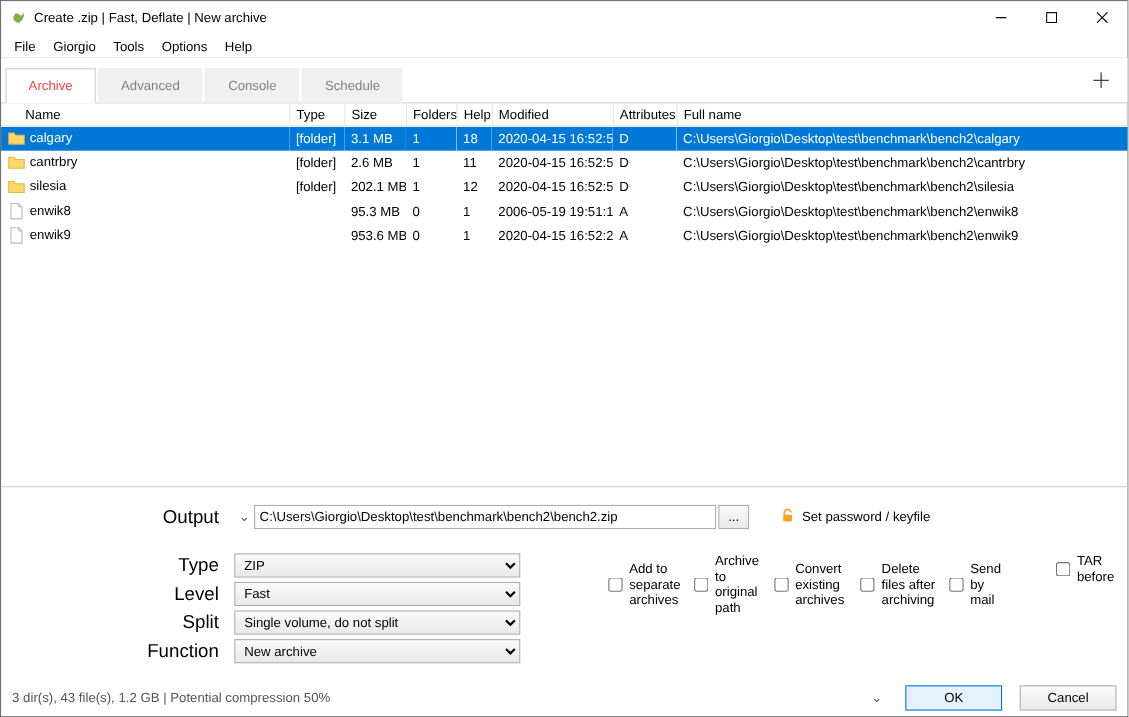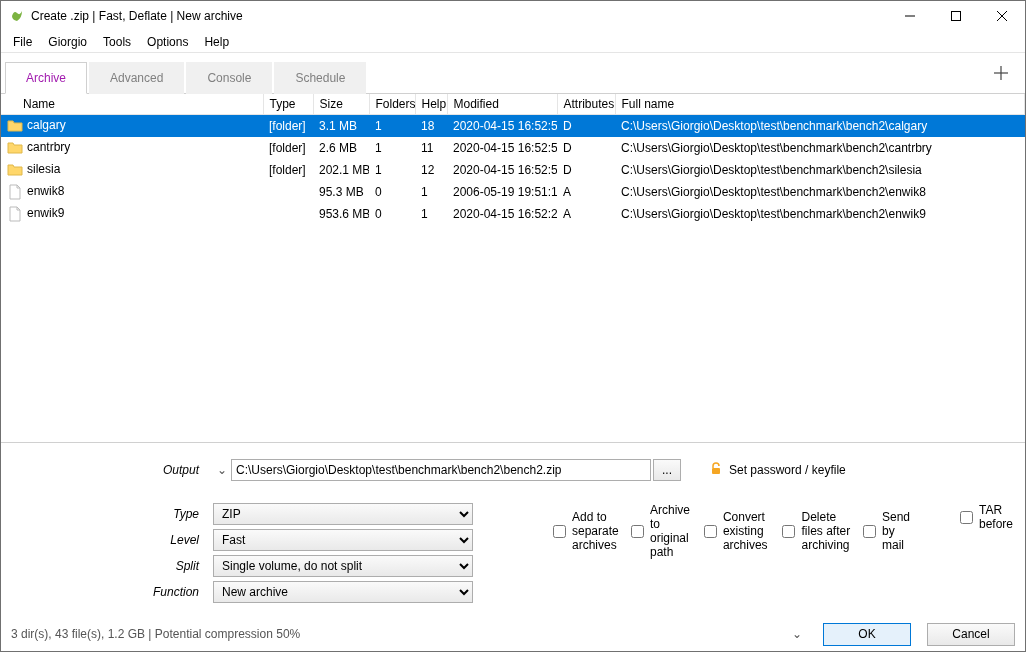--- a/index.html
+++ b/index.html
@@ -9,35 +9,35 @@
   .titlebar { height: 30px; display: flex; align-items: center; }
   .titlebar .icon { width: 16px; height: 16px; margin: 0 6px 0 8px; }
   .titlebar .title { flex: 1; font-size: 12px; }
   .titlebar .wbtn { width: 46px; height: 30px; display:flex; align-items:center; justify-content:center; }
   
   .menubar { height: 22px; display:flex; align-items:center; padding: 0 4px; border-bottom:1px solid #e5e5e5;}
   .menubar .mitem { padding: 2px 8px; font-size:12px; }
   
   .tabstrip { height: 40px; display:flex; align-items:flex-end; padding: 0 4px; background:#fff; }
   .tabstrip .tab { padding: 8px 20px; color:#808080; background:#f0f0f0; border:1px solid transparent; margin-right:2px; position:relative; top:1px;}
-  .tabstrip .tab.active{ color:#a21caf; background:#fff; border:1px solid #d0d0d0; border-bottom:1px solid #fff; }
+  .tabstrip .tab.active{ color:#ef4444; background:#fff; border:1px solid #d0d0d0; border-bottom:1px solid #fff; }
   .tabstrip .spacer{flex:1;}
   .tabstrip .plus{ width:40px; height:40px; display:flex; align-items:center; justify-content:center; font-size:20px; color:#444;}
   
   .tablewrap{ border-top:1px solid #d0d0d0; flex:0 0 auto;}
   table.grid{ width:100%; border-collapse:collapse; table-layout:fixed;}
   table.grid th{ text-align:left; font-weight:400; padding:3px 6px; border-right:1px solid #e5e5e5; border-bottom:1px solid #e5e5e5; font-size:12px; white-space:nowrap; overflow:hidden;}
   table.grid td{ padding:3px 6px; font-size:12px; white-space:nowrap; overflow:hidden; }
   tr.row.selected{ background:#0078d7; color:#fff;}
   .cell-icon{ width:16px; height:16px; display:inline-block; vertical-align:middle; margin-right:4px;}
   .filearea{ flex:1; overflow:auto;}
   
   .bottom{ border-top:1px solid #d0d0d0; padding:16px 12px 10px 12px; display:flex; flex-direction:column; gap:4px;}
   .form-row{ display:flex; align-items:center; margin-bottom:4px;}
-  .form-label{ width:200px; text-align:right; padding-right:14px; font-size:12px;font-style:italic;}
+  .form-label{ width:200px; text-align:right; padding-right:14px; font-size:17px;}
   .form-input{ height:22px; border:1px solid #adadad; padding:0 4px; font-size:12px; background:#fff;}
   .form-select{ height:22px; border:1px solid #adadad; padding:0 4px; font-size:12px; background:linear-gradient(#fafafa,#e9e9e9); width:260px;}
   .browse-btn{ width:28px; height:22px; border:1px solid #adadad; background:linear-gradient(#fafafa,#e9e9e9); margin-left:2px; font-size:12px;}
   .chev{ width:18px; text-align:center; color:#555;}
   .lock{ margin-left:28px; display:flex; align-items:center; gap:6px;}
   .options-grid{ display:flex; gap:30px; align-items:flex-start;}
   .options-col{ display:flex; flex-direction:row; gap:6px;}
   .chk{ display:flex; align-items:center; gap:6px; font-size:12px;}
   .chk input{ width:13px; height:13px;}
   

